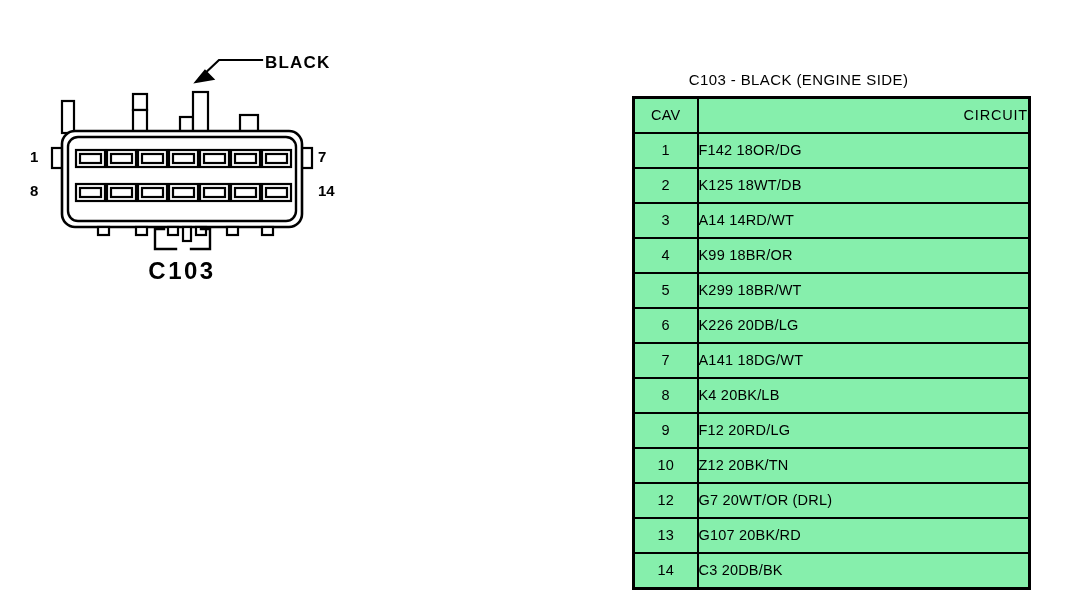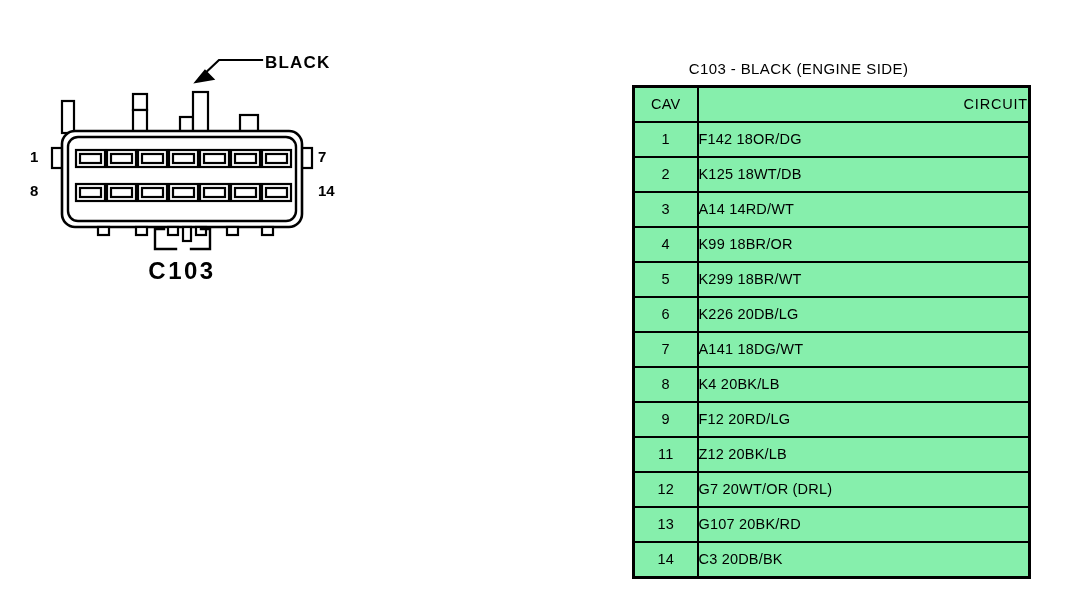--- a/index.html
+++ b/index.html
@@ -36,21 +36,21 @@
     font-family: "Liberation Sans", "DejaVu Sans", sans-serif;
     font-weight: bold;
     fill: #000000;
     stroke: none;
   }
 
   
   #table-panel {
     position: absolute;
     left: 632px;
-    top: 60px;
+    top: 71px;
     width: 333px;
   }
 
   #table-title {
     text-align: center;
     font-size: 15px;
     letter-spacing: 0.4px;
     margin-bottom: 8px;
     white-space: nowrap;
   }
@@ -233,22 +233,22 @@
         </tr>
         <tr>
           <td class="c-cav">8</td>
           <td class="c-circuit">K4 20BK/LB</td>
         </tr>
         <tr>
           <td class="c-cav">9</td>
           <td class="c-circuit">F12 20RD/LG</td>
         </tr>
         <tr>
-          <td class="c-cav">11</td>
-          <td class="c-circuit">Z12 20BK/LB</td>
+          <td class="c-cav">10</td>
+          <td class="c-circuit">Z12 20BK/TN</td>
         </tr>
         <tr>
           <td class="c-cav">12</td>
           <td class="c-circuit">G7 20WT/OR (DRL)</td>
         </tr>
         <tr>
           <td class="c-cav">13</td>
           <td class="c-circuit">G107 20BK/RD</td>
         </tr>
         <tr>

